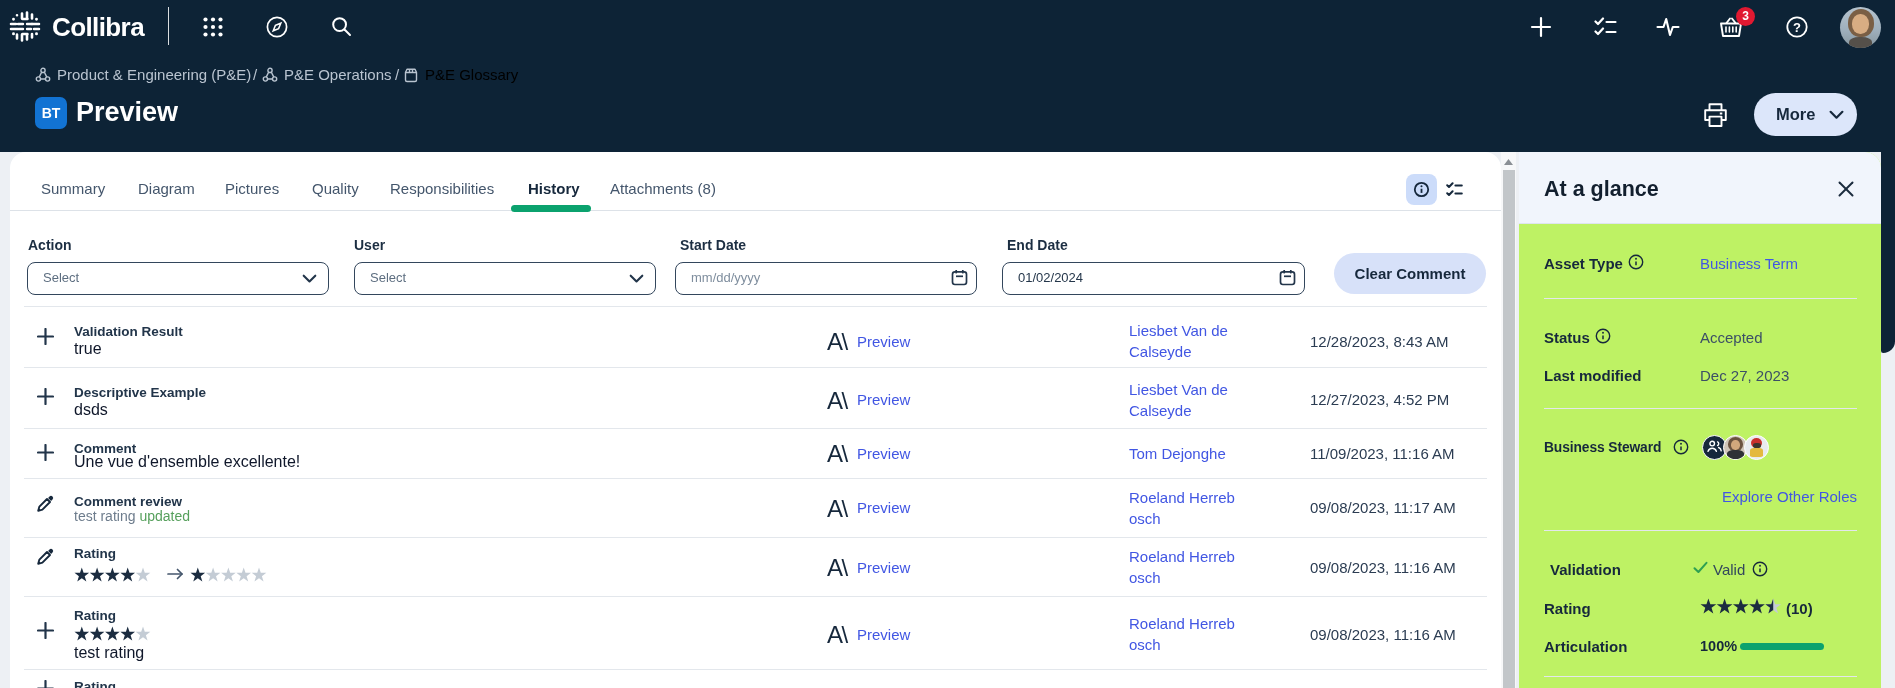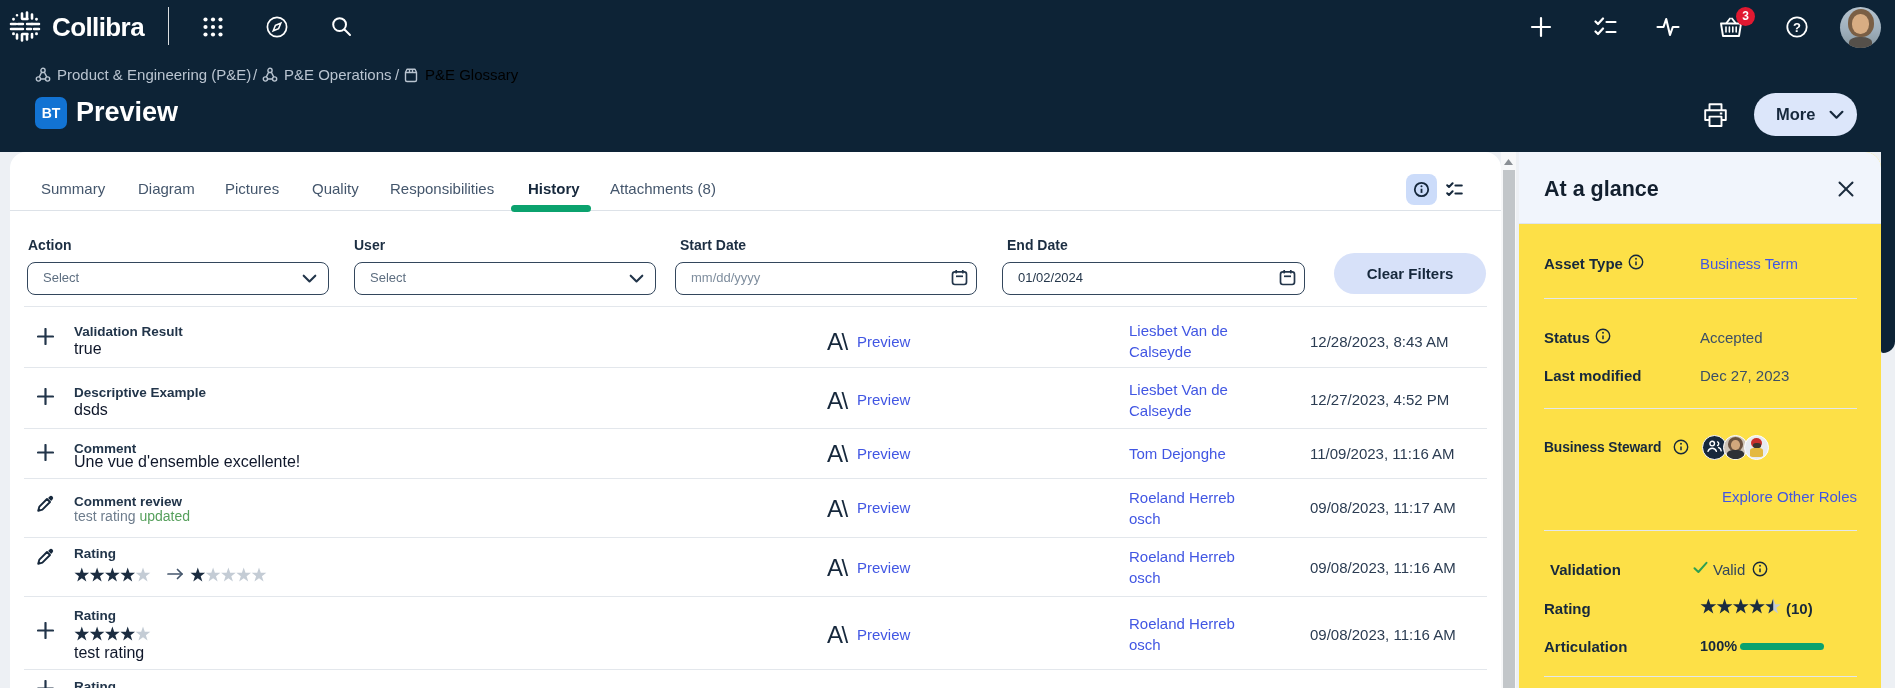--- a/index.html
+++ b/index.html
@@ -4,21 +4,21 @@
 <style>
   html,body{margin:0;padding:0;}
   body{font-family:"Liberation Sans", sans-serif; background:#edf0f4;}
   #page{position:relative;width:1895px;height:688px;overflow:hidden;background:#edf0f4;}
   .abs{position:absolute;}
   .hdr{left:0;top:0;width:1895px;height:152px;background:#0d2336;}
   .sliver{right:0;top:152px;width:14px;height:201px;background:#0d2336;border-radius:0 0 16px 3px;}
   .card{left:10px;top:152px;width:1491px;height:536px;background:#fff;border-radius:16px 16px 0 0;}
   .sb{left:1501px;top:152px;width:15px;height:536px;background:#f7f8f9;}
   .sbthumb{left:1502.5px;top:170px;width:12.5px;height:518px;background:#c2c6c9;}
-  .side{left:1519px;top:152px;width:362px;height:536px;background:#fde047;border-radius:0 16px 0 0;}
+  .side{left:1519px;top:152px;width:362px;height:536px;background:#bef264;border-radius:0 16px 0 0;}
   .sidehead{left:0;top:0;width:362px;height:71px;background:#f1f5fc;border-bottom:1px solid #dfe5ee;border-radius:0 16px 0 0;}
   .tab{font-size:15px;color:#44566c;}
   .divline{background:#e3e7ec;height:1px;}
   .lab14{font-size:14px;font-weight:700;color:#1c2e42;}
   .inbox{border:1.4px solid #33465c;border-radius:8px;height:31px;background:#fff;}
   .intext{font-size:13px;color:#5d6e80;}
   .rowtitle{font-size:13.5px;font-weight:700;color:#22354a;}
   .rowsub{font-size:16px;color:#0f172a;}
   .rowsubg{font-size:14px;color:#6d7c8c;}
   .pv{font-size:15px;color:#4156e3;}
@@ -180,21 +180,21 @@
         <line x1="5" y1="7.3" x2="12" y2="7.3"></line>
  </svg>
  <div class="abs inbox" style="left:992px;top:110px;width:301px;"></div>
  <div class="abs intext" style="left:1008px;top:118px;color:#24364a">01/02/2024</div>
  <svg class="abs" style="left:1269px;top:117px" width="17" height="17" viewBox="0 0 17 17" fill="none" stroke="#22354a" stroke-width="1.7" stroke-linejoin="round">
   <rect x="1.5" y="2.8" width="14" height="12.7" rx="2.4"></rect>
         <line x1="5.2" y1="1" x2="5.2" y2="4.4"></line>
         <line x1="11.8" y1="1" x2="11.8" y2="4.4"></line>
         <line x1="5" y1="7.3" x2="12" y2="7.3"></line>
  </svg>
- <div class="abs" style="left:1324px;top:101px;width:152px;height:41px;border-radius:21px;background:#d7e1f9;text-align:center;line-height:41px;font-size:15px;font-weight:700;color:#16283c;">Clear Filters</div>
+ <div class="abs" style="left:1324px;top:101px;width:152px;height:41px;border-radius:21px;background:#d7e1f9;text-align:center;line-height:41px;font-size:15px;font-weight:700;color:#16283c;">Clear Comment</div>
 
  <div class="abs divline" style="left:14px;top:154px;width:1463px;"></div>
  <div class="abs divline" style="left:14px;top:214.5px;width:1463px;"></div>
  <div class="abs divline" style="left:14px;top:276px;width:1463px;"></div>
  <div class="abs divline" style="left:14px;top:326px;width:1463px;"></div>
  <div class="abs divline" style="left:14px;top:384.5px;width:1463px;"></div>
  <div class="abs divline" style="left:14px;top:444px;width:1463px;"></div>
  <div class="abs divline" style="left:14px;top:517px;width:1463px;"></div>
 
  <svg class="abs" style="left:27px;top:176px" width="17" height="17" viewBox="0 0 17 17" stroke="#22354a" stroke-width="2.2" stroke-linecap="round">

